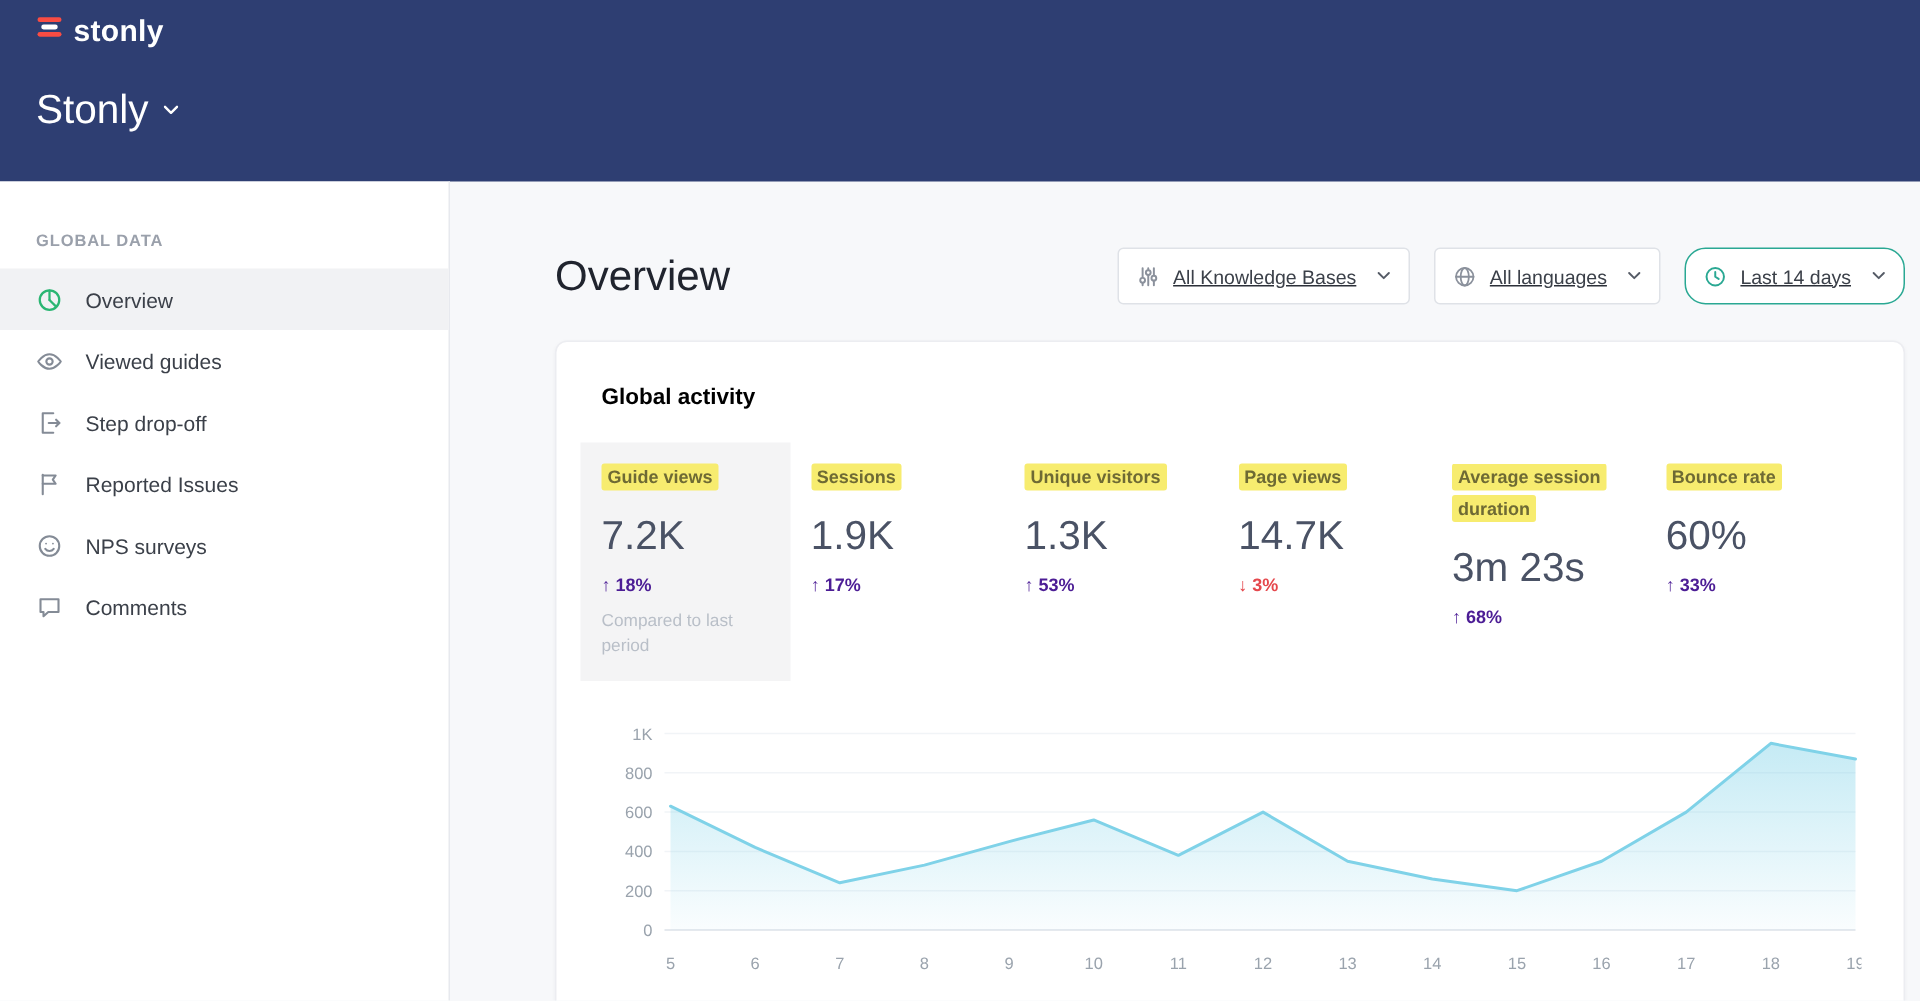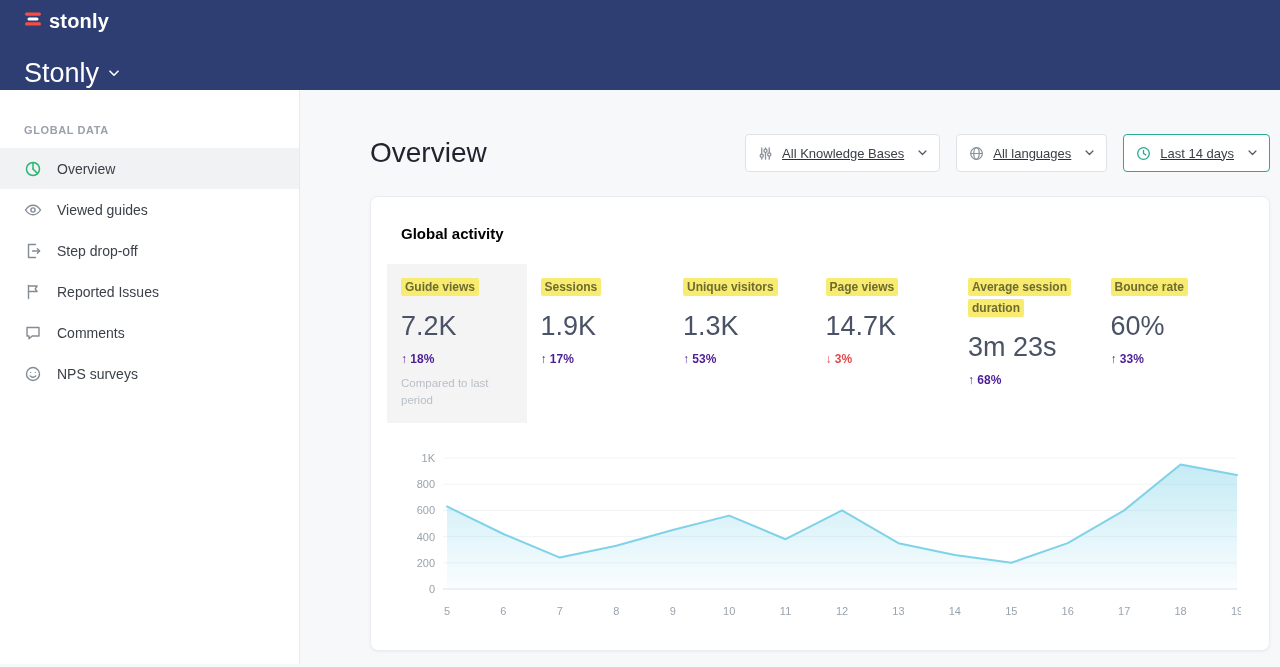--- a/index.html
+++ b/index.html
@@ -1,20 +1,20 @@
 <!DOCTYPE html>
 <html><head>
 <meta charset="utf-8">
 <style>
   * { margin:0; padding:0; box-sizing:border-box; }
   html,body { width:1280px; height:667px; overflow:hidden; }
   body { font-family:"Liberation Sans", sans-serif; background:#f7f8fa; color:#2b2f38; }
 
   
-  .header { background:#2e3e72; height:90px; padding:0 24px; }
+  .header { background:#2e3e72; height:121px; padding:0 24px; }
   .topnav { display:flex; align-items:center; height:42px; }
   .logo { display:flex; align-items:center; gap:7px; color:#fff; font-weight:bold; font-size:20px; letter-spacing:0.2px; cursor:pointer; }
   .nav-items { display:flex; align-items:center; gap:30px; margin-left:28px; }
   .nav-item { color:#cdd4ea; font-size:13px; cursor:pointer; }
   .nav-item.active { color:#fff; font-weight:bold; }
   .workspace { display:flex; align-items:center; gap:10px; color:#fff; font-size:27px; margin-top:16px; cursor:pointer; width:max-content; }
   .workspace .caret svg { display:block; }
 
   
   .content { display:flex; height:574px; }
@@ -29,21 +29,21 @@
   .icon-green { color:#2bb673 !important; }
 
   
   .main { flex:1; padding:44px 10px 0 70px; }
   .main-header { display:flex; align-items:center; justify-content:space-between; width:900px; }
   .page-title { font-size:28px; font-weight:normal; color:#20242e; }
   .filters { display:flex; gap:16px;text-decoration:underline; }
   .filter { display:flex; align-items:center; background:#fff; border:1px solid #dfe2e7; border-radius:4px; height:38px; padding:0 12px; font-size:13px; color:#3b4049; cursor:pointer; }
   .filter .f-icon { display:flex; margin-right:9px; color:#8b919c; }
   .filter .f-caret { margin-left:14px; color:#555b66; display:flex; }
-  .filter.accent { border-color:#2aa893; }
+  .filter.accent { border-color:#2aa893;border-radius:14px; }
   .filter.accent .f-icon { color:#2aa893; }
 
   
   .card { background:#fff; border:1px solid #ecedf1; border-radius:8px; box-shadow:0 1px 3px rgba(20,30,60,0.05); width:900px; margin-top:24px; padding:28px 30px 26px; }
   .card-title { font-size:15px; font-weight:bold; color:#000000; }
 
   .metrics { display:flex; margin-top:22px; margin-left:-14px; }
   .metric { width:143px; padding:13px 14px; }
   .metric.selected { background:#f4f4f5; width:140px; }
   .metric-label { display:inline; background:#f7ec6f; color:#6e6a34; font-size:12px; font-weight:bold; padding:2px 4px; border-radius:2px; line-height:1.75; -webkit-box-decoration-break:clone; box-decoration-break:clone; }
@@ -126,36 +126,36 @@
             <path d="M4.5 15.5v-13"></path>
             <path d="M4.5 3h8.6l-1.9 2.8 1.9 2.7H4.5"></path>
           </svg>
       </span>
       <span>Reported Issues</span>
     </div>
 
     <div class="sidebar-item">
       <span class="icon">
         <svg viewBox="0 0 18 18" fill="none" stroke="currentColor" stroke-width="1.4" stroke-linecap="round" stroke-linejoin="round">
-            <path d="M3 3.5h12v8.5H8.2L5 14.8V12H3z"></path>
-          </svg>
-      </span>
-      <span>Comments</span>
-    </div>
-
-    <div class="sidebar-item">
-      <span class="icon">
-        <svg viewBox="0 0 18 18" fill="none" stroke="currentColor" stroke-width="1.4" stroke-linecap="round" stroke-linejoin="round">
             <circle cx="9" cy="9" r="6.5"></circle>
             <circle cx="6.7" cy="7.4" r="0.6" fill="currentColor" stroke="none"></circle>
             <circle cx="11.3" cy="7.4" r="0.6" fill="currentColor" stroke="none"></circle>
             <path d="M6.2 10.9c.7.9 1.7 1.4 2.8 1.4s2.1-.5 2.8-1.4"></path>
           </svg>
       </span>
       <span>NPS surveys</span>
+    </div>
+
+    <div class="sidebar-item">
+      <span class="icon">
+        <svg viewBox="0 0 18 18" fill="none" stroke="currentColor" stroke-width="1.4" stroke-linecap="round" stroke-linejoin="round">
+            <path d="M3 3.5h12v8.5H8.2L5 14.8V12H3z"></path>
+          </svg>
+      </span>
+      <span>Comments</span>
     </div>
   </div>
 
   <div class="main">
     <div class="main-header">
       <h1 class="page-title">Overview</h1>
       <div class="filters">
         <div class="filter">
           <span class="f-icon">
             <svg width="15" height="15" viewBox="0 0 16 16" fill="none" stroke="currentColor" stroke-width="1.4" stroke-linecap="round">

